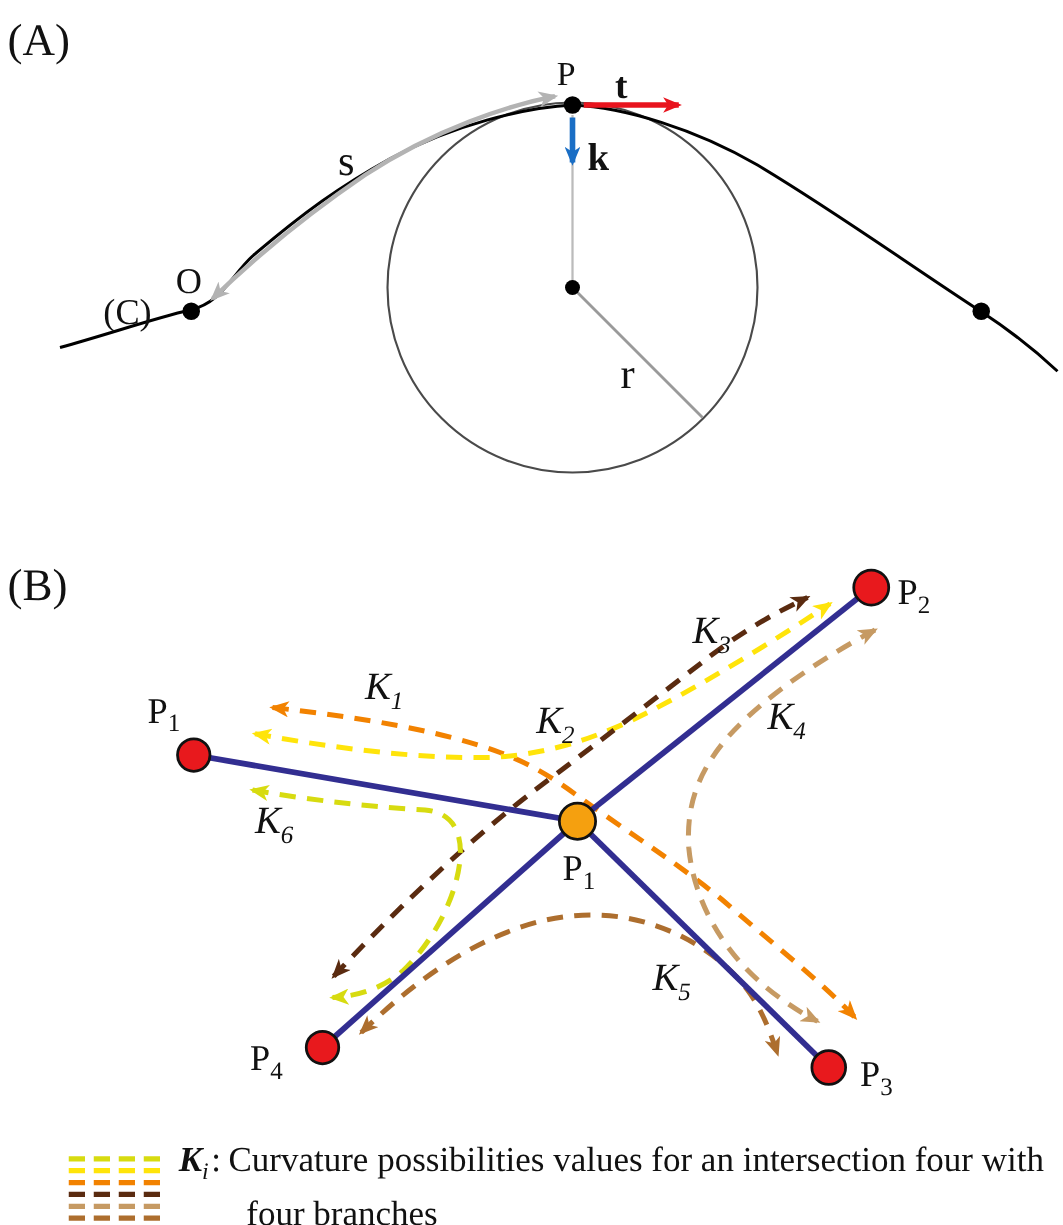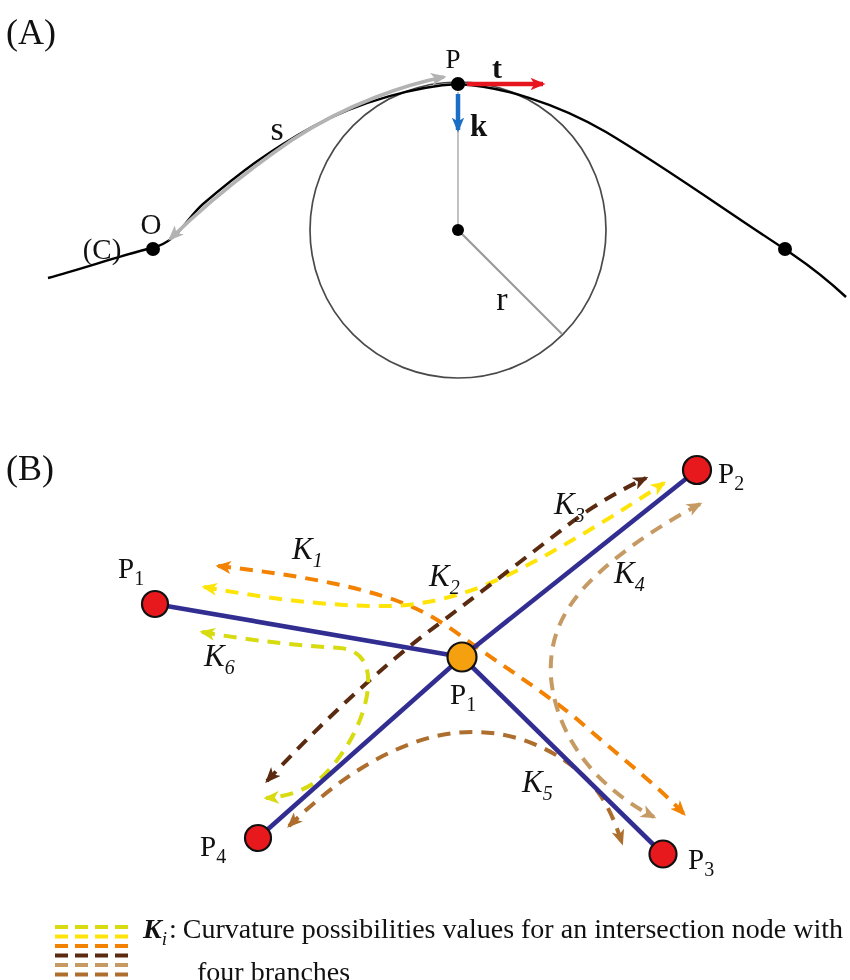--- a/index.html
+++ b/index.html
@@ -134,16 +134,16 @@
     <line x1="55" y1="936.5" x2="130" y2="936.5" stroke-width="4.2" stroke-dasharray="13 7" stroke="#FFE40A"></line>
     <line x1="55" y1="946" x2="130" y2="946" stroke-width="4.2" stroke-dasharray="13 7" stroke="#F28200"></line>
     <line x1="55" y1="955.5" x2="130" y2="955.5" stroke-width="4.2" stroke-dasharray="13 7" stroke="#5A2B10"></line>
     <line x1="55" y1="965" x2="130" y2="965" stroke-width="4.2" stroke-dasharray="13 7" stroke="#C69A63"></line>
     <line x1="55" y1="974.5" x2="130" y2="974.5" stroke-width="4.2" stroke-dasharray="13 7" stroke="#AD6E2E"></line>
   </g>
 </svg>
 
 
 <div class="legend-text">
-  <span class="ksym">K</span><sub>i</sub><span class="colon">:</span><span>Curvature possibilities values for an intersection node with</span>
+  <span class="ksym">K</span><sub>i</sub><span class="colon">:</span><span>Curvature possibilities values for an intersection four with</span>
   <div class="legend-line2">four branches</div>
 </div>
 </div>
 
 </body></html>

